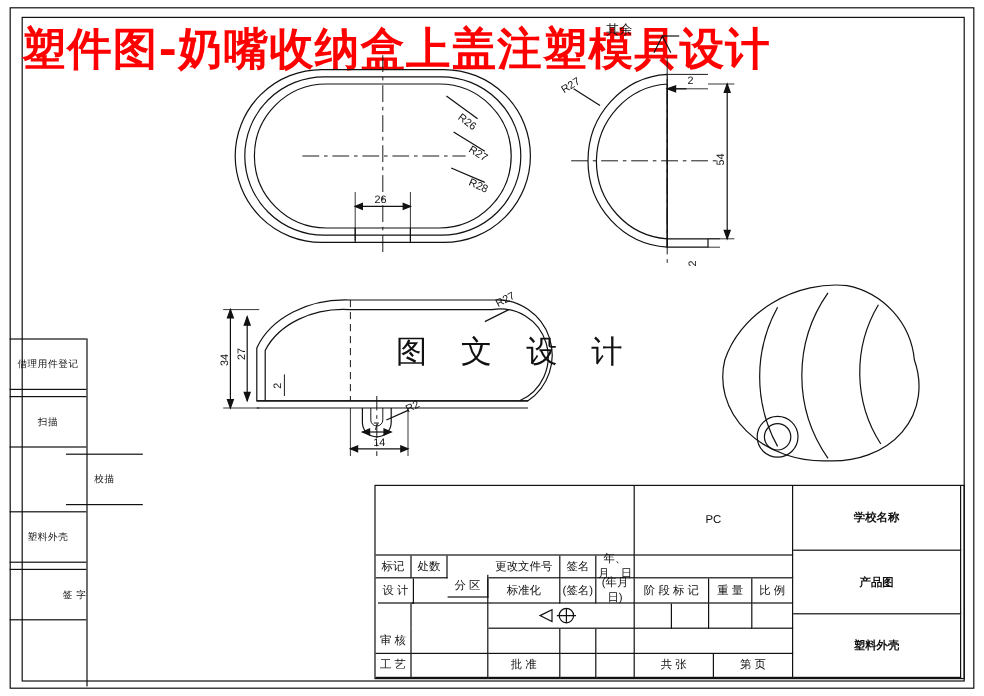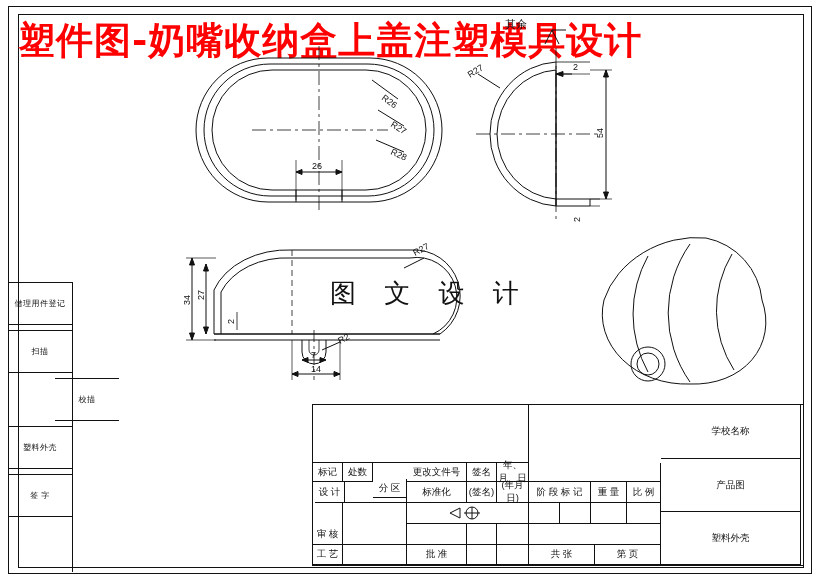--- a/index.html
+++ b/index.html
@@ -61,21 +61,21 @@
   .tb div.cell{
     position:absolute;box-sizing:border-box;
     display:flex;align-items:center;justify-content:center;
     border-right:1px solid #111;border-bottom:1px solid #111;
     font-size:9.5px;
     text-align:center;
   }
   .tb .nb{border-right:none;}
   .tb .nbb{border-bottom:none;}
   .big{font-size:14px;}
-  .mid{font-size:13px;}
+  .mid{font-size:13px;font-weight:bold;}
   svg{display:block;}
   text{font-family:"Liberation Sans", sans-serif;}
 </style>
 </head>
 <body>
 
 <div id="sheet">
 
   <div class="frame-outer"></div>
   <div class="frame-inner"></div>
@@ -86,21 +86,21 @@
       </div>
     <div class="stamp" style="top:48px;">
         <span>扫描</span>
       </div>
     <div class="stamp" style="top:96px;margin-left:47px;">
         <span>校描</span>
       </div>
     <div class="stamp" style="top:144px;">
         <span>塑料外壳</span>
       </div>
-    <div class="stamp" style="top:192px;">
+    <div class="stamp" style="top:192px;justify-content:flex-end;">
         <span>签 字</span>
       </div>
   </div>
 
   <div class="title-main">塑件图-奶嘴收纳盒上盖注塑模具设计</div>
 
   <div class="qiyu">其余</div>
 
   <div class="watermark">图 文 设 计</div>
 
@@ -267,20 +267,21 @@
     <div class="cell" style="left:94px;top:119px;width:60px;height:21px;"></div>
     <div class="cell" style="left:154px;top:119px;width:30px;height:21px;"></div>
     <div class="cell" style="left:184px;top:119px;width:32px;height:21px;"></div>
 
     <div class="cell nbb" style="left:0;top:140px;width:30px;height:20px;">工 艺</div>
     <div class="cell nbb" style="left:30px;top:140px;width:64px;height:20px;"></div>
     <div class="cell nbb" style="left:94px;top:140px;width:60px;height:20px;">批 准</div>
     <div class="cell nbb" style="left:154px;top:140px;width:30px;height:20px;"></div>
     <div class="cell nbb" style="left:184px;top:140px;width:32px;height:20px;"></div>
 
+    <div class="cell big" style="left:216px;top:0;width:132px;height:58px;">PC</div>
     <div class="cell" style="left:216px;top:58px;width:132px;height:19px;"></div>
 
     <div class="cell" style="left:216px;top:77px;width:62px;height:21px;">阶 段 标 记</div>
     <div class="cell" style="left:278px;top:77px;width:36px;height:21px;">重 量</div>
     <div class="cell" style="left:314px;top:77px;width:34px;height:21px;">比 例</div>
 
     <div class="cell" style="left:216px;top:98px;width:31px;height:21px;"></div>
     <div class="cell" style="left:247px;top:98px;width:31px;height:21px;"></div>
     <div class="cell" style="left:278px;top:98px;width:36px;height:21px;"></div>
     <div class="cell" style="left:314px;top:98px;width:34px;height:21px;"></div>

